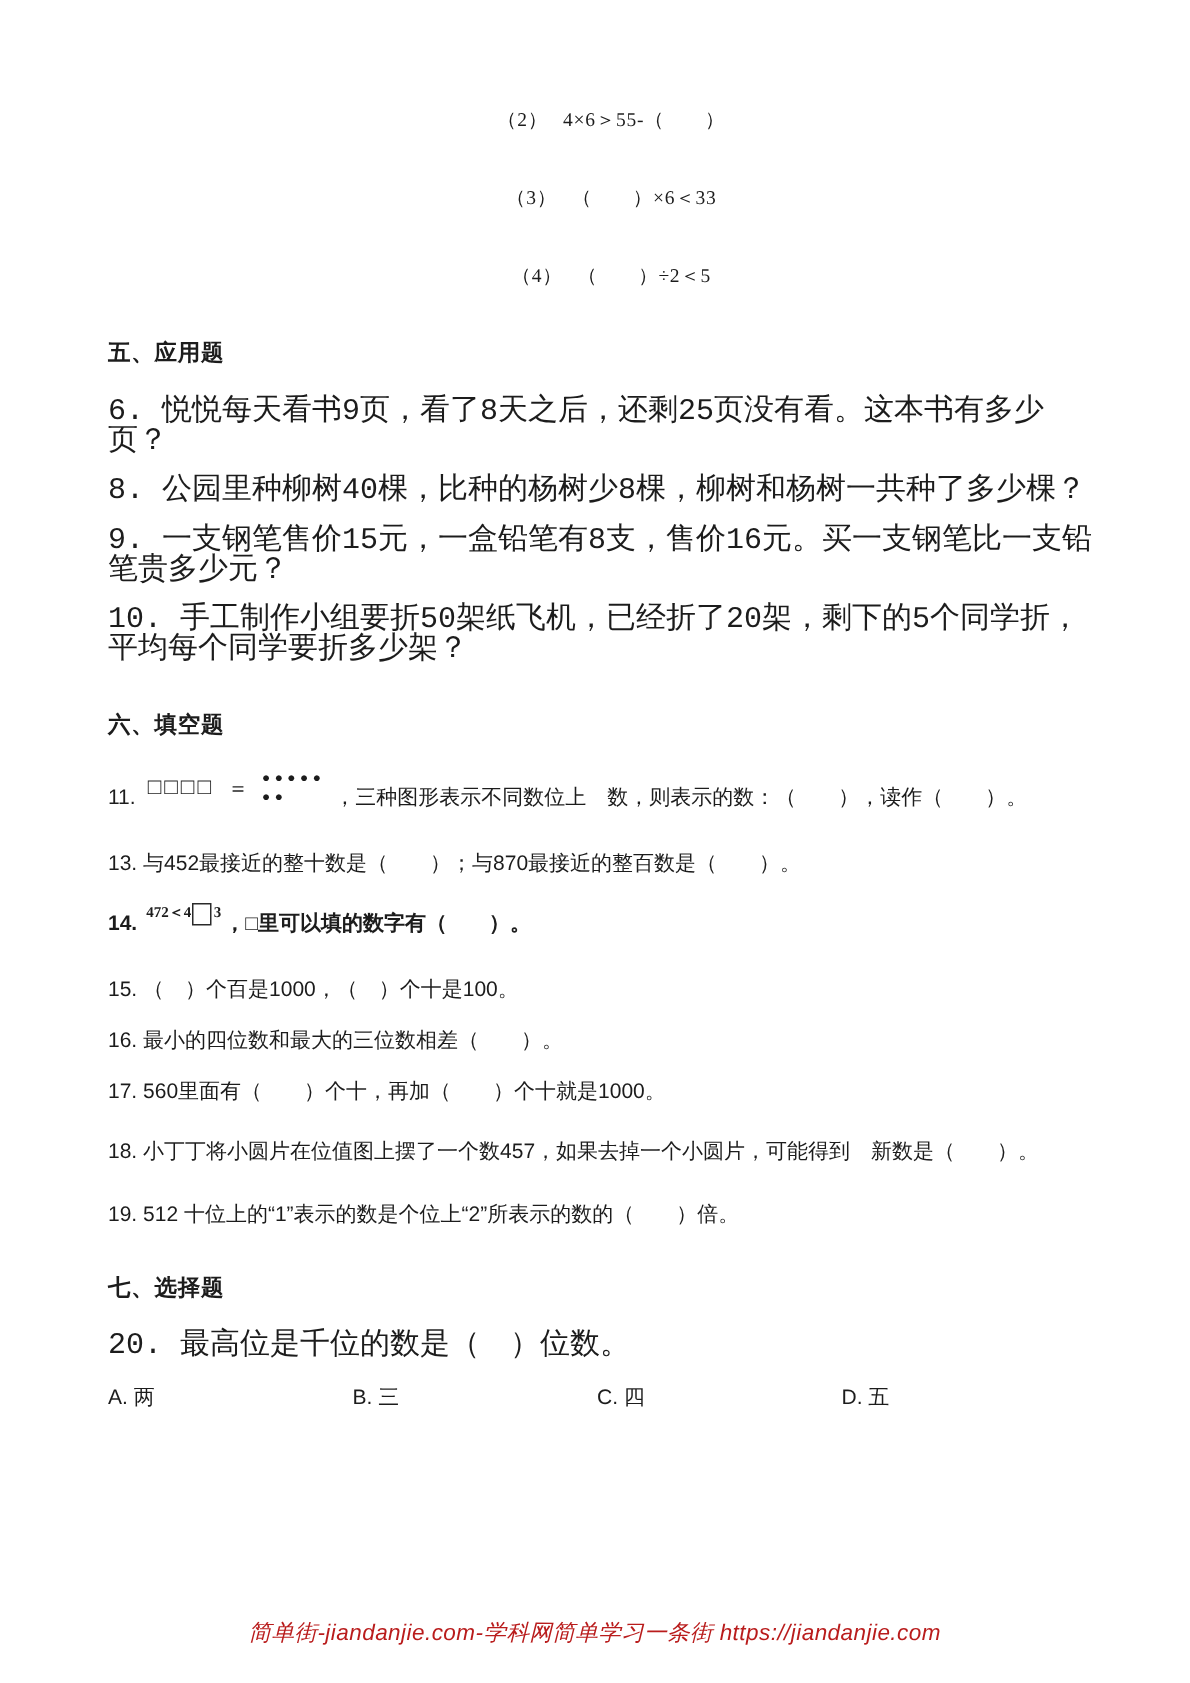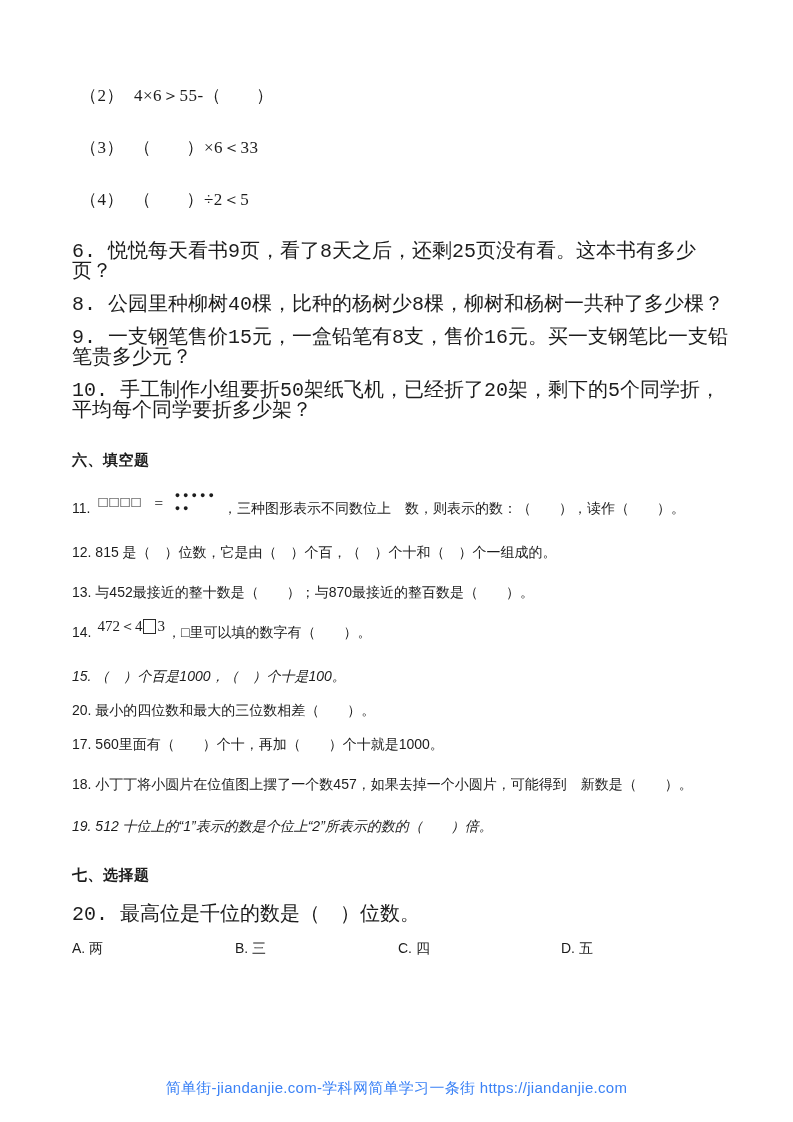--- a/index.html
+++ b/index.html
@@ -10,132 +10,134 @@
     color: #1c1c1c;
     font-family: "Liberation Sans", "DejaVu Sans", sans-serif;
     position: relative;
     overflow: hidden;
   }
   .page { position: absolute; inset: 0; padding: 70px 58px 0 72px; }
 
   
   .ineq {
     font-family: "Liberation Serif", "DejaVu Serif", serif;
-    font-size: 17px; line-height: 20px;
-    margin: 16px 0 32px 8px;
+    font-size: 13px; line-height: 20px;
+    margin: 0 0 32px 8px;
     letter-spacing: 0.5px;
+    text-align: center;
   }
   .ineq-num { margin-right: 10px; }
 
   
   .sec-title {
     font-size: 15px; font-weight: bold;
     margin: 30px 0 20px 0;
     letter-spacing: 0.5px;
   }
 
   
   .problem { font-size: 20px; line-height: 20px; margin: 0 0 13px 0; font-family: Liberation Mono, monospace; }
 
   
   .fill-item { font-size: 14px; line-height: 20px; margin: 0 0 14px 0; }
   .mt-md { margin-top: 20px; }
-  .mt-lg { margin-top: 22px; font-style: italic; }
+  .mt-lg { margin-top: 22px; }
 
   .item11 {
     display: flex; align-items: flex-end;
     white-space: nowrap;
     margin: 26px 0 24px 0;
   }
   .formula {
     display: inline-flex; align-items: center; gap: 9px;
     position: relative; top: -5px;
     margin: 0 6px 0 8px;
   }
   .squares { font-size: 15px; letter-spacing: 2px; line-height: 16px; }
   .eqsign { font-size: 14px; }
   .dots {
     display: inline-flex; flex-direction: column; align-items: flex-start;
     gap: 4px; font-size: 9px; letter-spacing: 3px; line-height: 9px;
   }
 
-  .item14 { display: flex; align-items: flex-end; margin: 20px 0 24px 0; }
+  .item14 { display: flex; align-items: flex-end; margin: 20px 0 24px 0; font-weight: bold; }
   .f14 {
     font-family: "Liberation Serif", "DejaVu Serif", serif;
-    font-size: 15px; display: inline-flex; align-items: center;
+    font-size: 10px; display: inline-flex; align-items: center;
     position: relative; top: -6px; margin: 0 2px 0 6px;
   }
   .digit-box {
     display: inline-block; width: 13px; height: 15px;
     border: 1.5px solid #2a2a2a; margin: 0 1px;
   }
 
   
   .options { display: flex; font-size: 14px; line-height: 20px; margin: 4px 0 16px 0; }
   .options .opt { width: 163px; }
   .options-narrow .opt { width: 90px; }
 
   .footer {
     position: absolute; left: 0; right: 0; bottom: 24px;
     text-align: center;
     font-size: 15px;
-    color: #3b82f6;
+    color: #b91c1c;
     letter-spacing: 0.3px;
+    font-style: italic;
   }
 </style>
 </head>
 <body>
 
 <div class="page">
 
   <div class="ineq">
     <span class="ineq-num">（2）</span><span>4×6＞55-（　　）</span>
   </div>
   <div class="ineq">
     <span class="ineq-num">（3）</span><span>（　　）×6＜33</span>
   </div>
   <div class="ineq">
     <span class="ineq-num">（4）</span><span>（　　）÷2＜5</span>
   </div>
 
+  <h2 class="sec-title">五、应用题</h2>
   <p class="problem">6. 悦悦每天看书9页，看了8天之后，还剩25页没有看。这本书有多少页？</p>
   <p class="problem">8. 公园里种柳树40棵，比种的杨树少8棵，柳树和杨树一共种了多少棵？</p>
   <p class="problem">9. 一支钢笔售价15元，一盒铅笔有8支，售价16元。买一支钢笔比一支铅笔贵多少元？</p>
   <p class="problem">10. 手工制作小组要折50架纸飞机，已经折了20架，剩下的5个同学折，平均每个同学要折多少架？</p>
 
   <h2 class="sec-title">六、填空题</h2>
 
   <div class="fill-item item11">
     <span>11.</span>
     <span class="formula">
       <span class="squares">□□□□</span>
       <span class="eqsign">＝</span>
       <span class="dots">
         <span>●●●●●</span>
         <span>●●</span>
       </span>
     </span>
     <span>，三种图形表示不同数位上　数，则表示的数：（　　），读作（　　）。</span>
   </div>
 
-  <p class="fill-item">12. 815 是（　）位数，它是由（　）个百，（　）个十和（　）个一组成的。</p>
   <p class="fill-item mt-md">13. 与452最接近的整十数是（　　）；与870最接近的整百数是（　　）。</p>
 
   <div class="fill-item item14">
     <span>14.</span>
     <span class="f14">
       <span>472＜4</span>
         <span class="digit-box"></span>
         <span>3</span>
     </span>
     <span>，□里可以填的数字有（　　）。</span>
   </div>
 
   <p class="fill-item mt-lg">15. （　）个百是1000，（　）个十是100。</p>
-  <p class="fill-item">20. 最小的四位数和最大的三位数相差（　　）。</p>
+  <p class="fill-item">16. 最小的四位数和最大的三位数相差（　　）。</p>
   <p class="fill-item">17. 560里面有（　　）个十，再加（　　）个十就是1000。</p>
   <p class="fill-item mt-md">18. 小丁丁将小圆片在位值图上摆了一个数457，如果去掉一个小圆片，可能得到　新数是（　　）。</p>
   <p class="fill-item mt-lg">19. 512 十位上的“1”表示的数是个位上“2”所表示的数的（　　）倍。</p>
 
   <h2 class="sec-title">七、选择题</h2>
 
   <p class="problem">20. 最高位是千位的数是（　）位数。</p>
   <div class="options">
     <span class="opt">A. 两</span>
     <span class="opt">B. 三</span>

